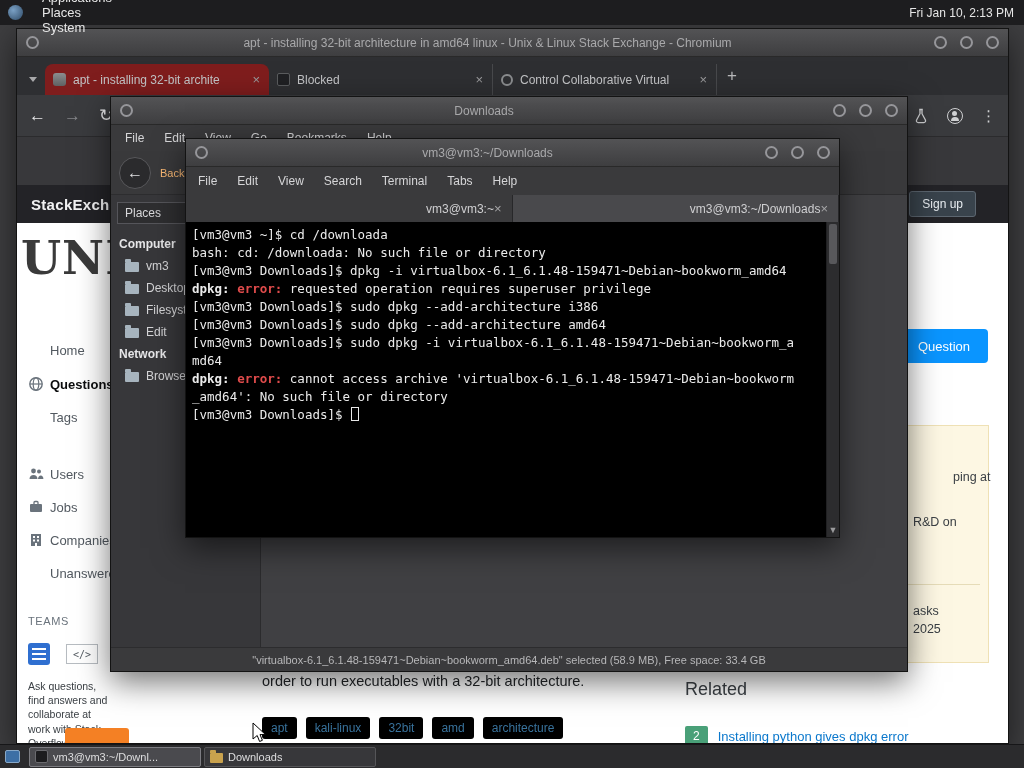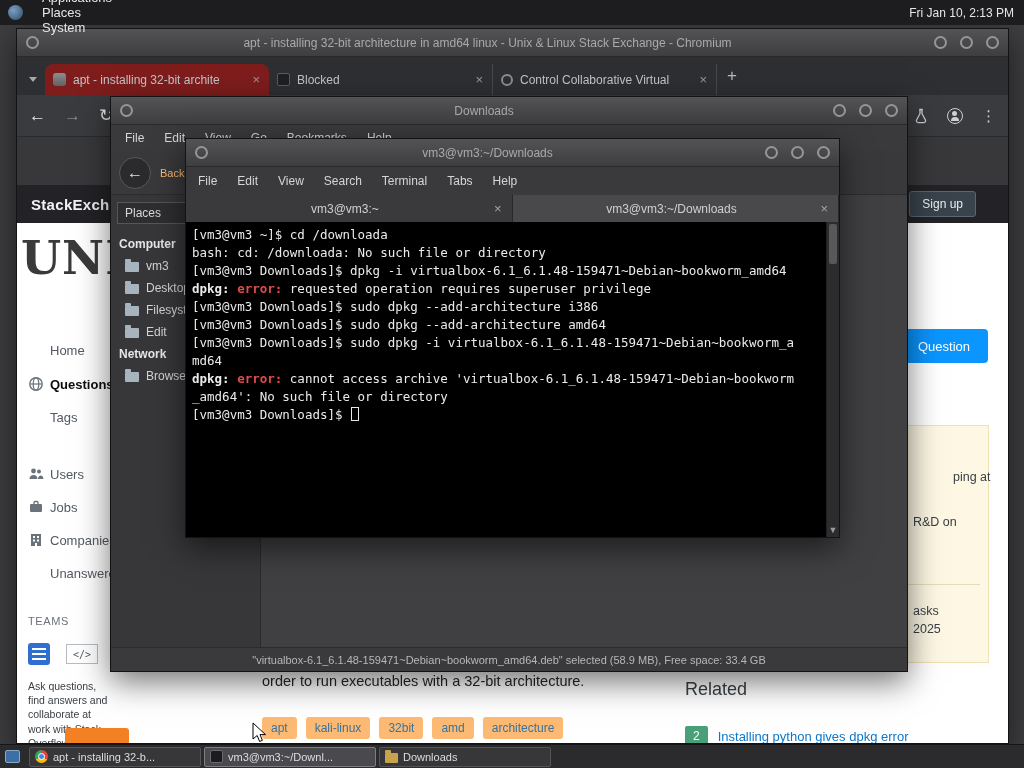--- a/index.html
+++ b/index.html
@@ -79,21 +79,21 @@
           display:flex;align-items:center;justify-content:center;font-family:"DejaVu Sans Mono",monospace;}
   #teams-text{position:absolute;left:11px;top:456px;width:88px;font-size:10.5px;color:#3b4045;line-height:1.35;}
   #teams-btn{position:absolute;left:48px;top:505px;width:64px;height:24px;background:#f48024;border:none;border-radius:3px;}
   #ask-btn{position:absolute;left:883px;top:106px;width:88px;height:34px;background:#0a95ff;color:#fff;
            font-size:13px;border:none;border-radius:4px;}
   #yellow-mod{position:absolute;left:866px;top:202px;width:106px;height:238px;background:#fdf7e3;border:1px solid #efe1b5;}
   #yellow-mod .frag{position:absolute;left:29px;font-size:12.5px;color:#3b4045;white-space:nowrap;}
   #yellow-mod hr{position:absolute;left:10px;width:86px;top:158px;border:none;border-top:1px solid #e6dcb8;}
   #q-snippet{position:absolute;left:245px;top:450px;font-size:14.5px;color:#232629;}
   #tags-row{position:absolute;left:245px;top:494px;display:flex;gap:9px;}
-  .tag{background:#fdba74;color:#39739d;font-size:12px;padding:4px 9px;border-radius:3px;}
+  .tag{background:#000000;color:#39739d;font-size:12px;padding:4px 9px;border-radius:3px;}
   #related-h{position:absolute;left:668px;top:456px;font-size:18px;color:#3b4045;}
   #related-list{position:absolute;left:668px;top:503px;}
   .rel-item{display:flex;gap:10px;align-items:flex-start;}
   .rel-count{background:#49a078;color:#fff;font-size:12px;padding:3px 8px;border-radius:2px;}
   .rel-link{color:#0b78cc;font-size:13px;padding-top:3px;}
 
   
   #fm{left:110px;top:96px;width:798px;height:576px;z-index:3;background:#3b3b3d;display:flex;flex-direction:column;}
   #fm .menubar{height:26px;padding-left:4px;}
   #fm-toolbar{height:44px;background:#39393b;border-bottom:1px solid #2d2d2f;display:flex;align-items:center;
@@ -115,21 +115,21 @@
   #fm-status{height:24px;background:#3a3a3c;border-top:1px solid #2c2c2e;display:flex;align-items:center;
              justify-content:center;font-size:11px;color:#b7b7b9;flex:none;white-space:nowrap;overflow:hidden;}
 
   
   #term{left:185px;top:138px;width:655px;height:400px;z-index:5;background:#000;display:flex;flex-direction:column;}
   #term .menubar{height:28px;padding-left:2px;}
   #term-tabs{height:27px;background:#2f2f31;display:flex;flex:none;}
   .term-tab{flex:1;display:flex;align-items:center;background:#3a3a3c;border-right:1px solid #272729;
             padding:0 10px;font-size:12px;color:#cfcfd1;min-width:0;}
   .term-tab.active{background:#49494c;}
-  .term-tab .ttlabel{flex:1;white-space:nowrap;overflow:hidden;text-align:center;}
+  .term-tab .ttlabel{flex:1;white-space:nowrap;overflow:hidden;text-align:right;}
   .term-tab .tclose{color:#a5a5a7;font-size:13px;}
   #term-body{flex:1;position:relative;background:#000;min-height:0;}
   #term-lines{position:absolute;left:6px;top:4px;right:16px;font-family:"DejaVu Sans Mono",monospace;
               font-size:12.5px;line-height:18px;color:#ebebeb;}
   .tl{white-space:pre;overflow:hidden;}
   .seg-bold{font-weight:bold;}
   .seg-error{font-weight:bold;color:#df4b4b;}
   .cursorbox{display:inline-block;width:8px;height:14px;border:1px solid #e8e8e8;vertical-align:-2px;margin-left:1px;}
   #term-scroll{position:absolute;right:0;top:0;bottom:0;width:13px;background:#2c2c2e;border-left:1px solid #202022;}
   #term-scroll .thumb{position:absolute;left:2px;right:2px;top:2px;height:40px;background:#58585b;border-radius:2px;}
@@ -418,24 +418,20 @@
       <div id="term-scroll">
         <div class="thumb"></div>
         <div class="sdown">▼</div>
       </div>
     </div>
   </div>
 
   <div id="taskbar">
     <span class="tray-ic"></span>
     <div id="task-items" style="display:flex;gap:3px;">
-        <div class="task-btn">
-          <span class="tbi chromium"></span>
-          <span class="tb-label">apt - installing 32-b...</span>
-        </div>
         <div class="task-btn active">
           <span class="tbi terminal"></span>
           <span class="tb-label">vm3@vm3:~/Downl...</span>
         </div>
         <div class="task-btn">
           <span class="tbi folder"></span>
           <span class="tb-label">Downloads</span>
         </div>
       </div>
   </div>

